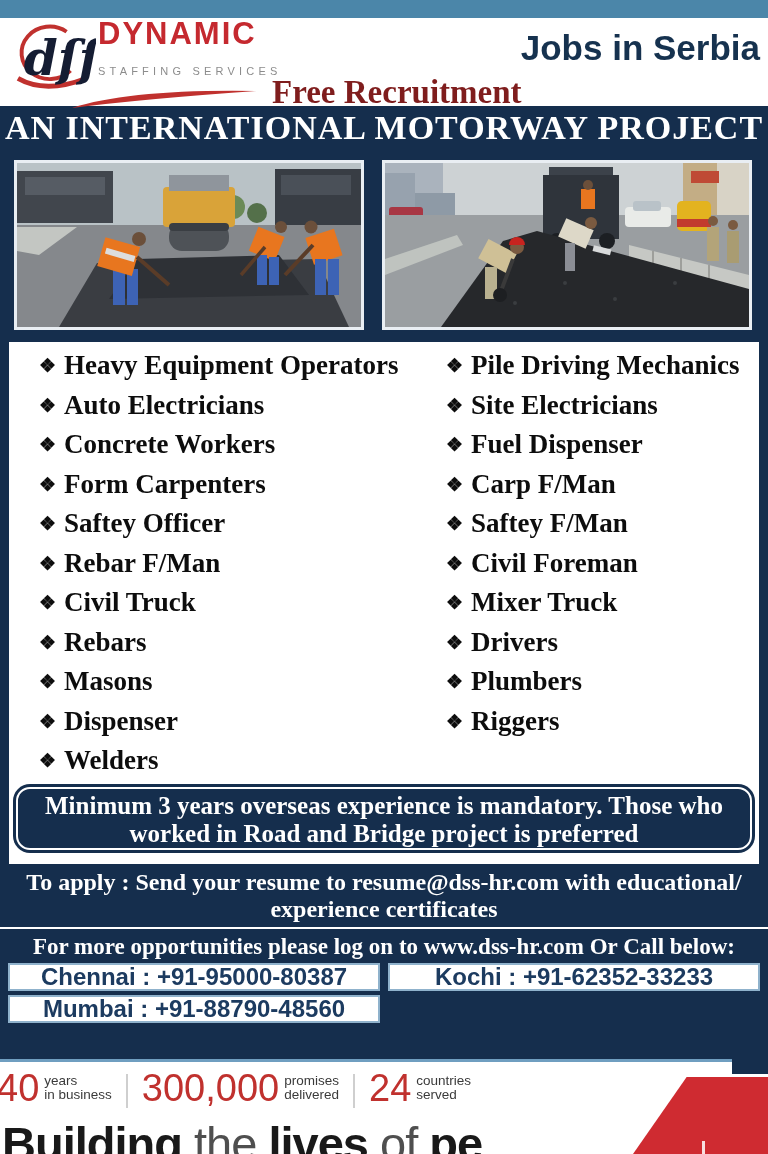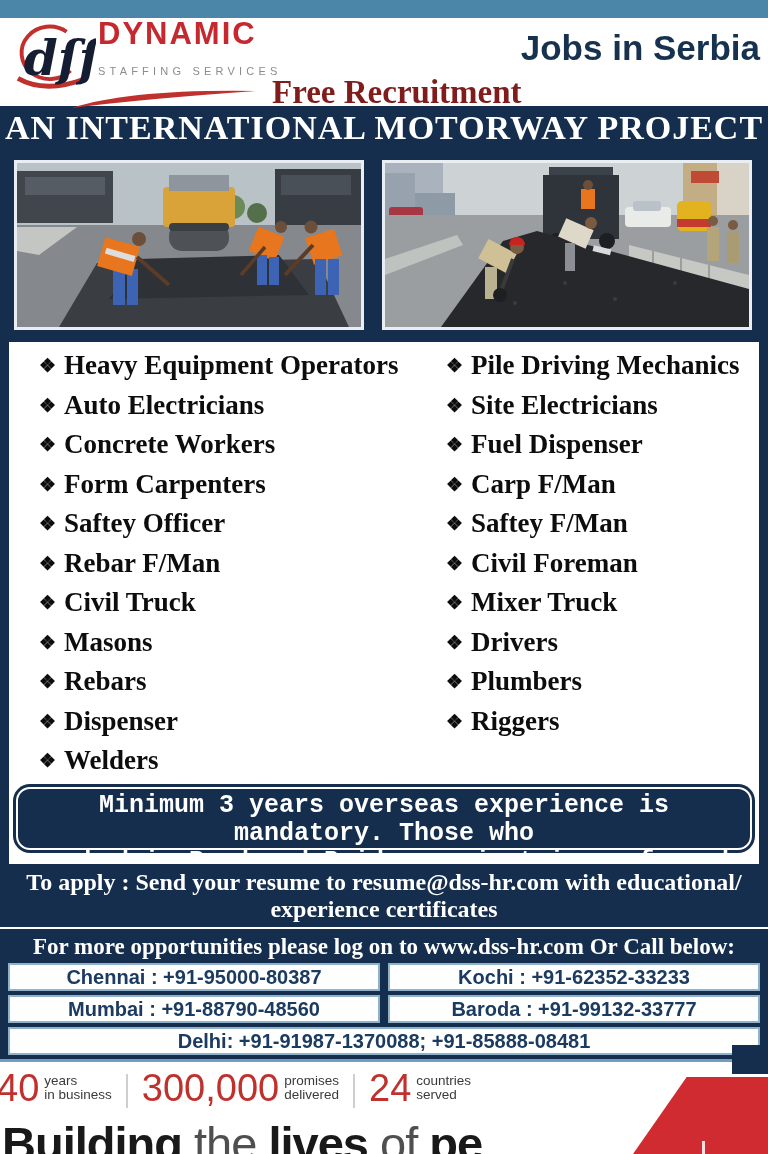--- a/index.html
+++ b/index.html
@@ -43,35 +43,35 @@
   .jobs .col-left { width:400px; }
   .jobs .col-right { flex:1; padding-left:7px; }
   .job { font-family:"Liberation Serif", serif; font-weight:bold; font-size:27px; color:#0d0d0d; line-height:37.5px; white-space:nowrap; }
   .job .blt { font-size:19px; margin-right:8px; position:relative; top:-2px; }
 
   
   .notice-wrap { height:82px; background:#fff; border-left:9px solid #152e4d; border-right:9px solid #152e4d; padding:5px 7px 0; flex:0 0 auto; }
   .notice {
     height:63px; background:#152e4d; border:2px solid #ffffff; box-shadow:0 0 0 3px #152e4d;
     border-radius:14px; color:#fff; text-align:center;
-    font-family:Liberation Mono, monospace; font-weight:bold; font-size:25px; line-height:28px; padding-top:3px;
+    font-family:Liberation Serif, serif; font-weight:bold; font-size:25px; line-height:28px; padding-top:3px;
   }
 
   
   .apply-block { height:95px; background:#152e4d; color:#fff; text-align:center; font-family:"Liberation Serif", serif; font-weight:bold; flex:0 0 auto; padding-top:5px; }
   .apply-l1, .apply-l2 { font-size:24px; line-height:27px; }
   .apply-rule { height:2px; background:#fff; margin:4px 0 5px; }
   .more-line { font-size:23px; line-height:26px; }
 
   
   .contacts { height:100px; background:#152e4d; padding:4px 8px; flex:0 0 auto; }
   .contacts-grid { display:grid; grid-template-columns:1fr 1fr; gap:4px 8px; }
   .cell, .cell-wide {
     background:#fff; border:2px solid #8fb2cc; text-align:center;
-    color:#1c3b60; font-weight:bold; font-size:20px; line-height:22px; padding:1px 0;
+    color:#1c3b60; font-weight:bold; font-size:24px; line-height:22px; padding:1px 0;
   }
   .cell-wide { margin-top:4px; }
   .blue-rule { height:3px; background:#6f9ec0; flex:0 0 auto; }
 
   
   .footer { height:114px; background:#fff; position:relative; flex:0 0 auto; }
   .stats { display:flex; align-items:flex-start; padding:8px 0 0 0; margin-left:-3px; }
   .stat { display:flex; }
   .stat .num { font-size:38px; color:#c0312e; line-height:0.95; }
   .stat .lbls { font-size:13.5px; color:#3a3a3a; line-height:1.1; margin:4px 0 0 5px; }
@@ -212,22 +212,22 @@
 
   <div class="jobs">
     <div class="col-left">
       <div class="job"><span class="blt">❖</span><span>Heavy Equipment Operators</span></div>
       <div class="job"><span class="blt">❖</span><span>Auto Electricians</span></div>
       <div class="job"><span class="blt">❖</span><span>Concrete Workers</span></div>
       <div class="job"><span class="blt">❖</span><span>Form Carpenters</span></div>
       <div class="job"><span class="blt">❖</span><span>Saftey Officer</span></div>
       <div class="job"><span class="blt">❖</span><span>Rebar F/Man</span></div>
       <div class="job"><span class="blt">❖</span><span>Civil Truck</span></div>
+      <div class="job"><span class="blt">❖</span><span>Rebars</span></div>
       <div class="job"><span class="blt">❖</span><span>Masons</span></div>
-      <div class="job"><span class="blt">❖</span><span>Rebars</span></div>
       <div class="job"><span class="blt">❖</span><span>Dispenser</span></div>
       <div class="job"><span class="blt">❖</span><span>Welders</span></div>
     </div>
     <div class="col-right">
       <div class="job"><span class="blt">❖</span><span>Pile Driving Mechanics</span></div>
       <div class="job"><span class="blt">❖</span><span>Site Electricians</span></div>
       <div class="job"><span class="blt">❖</span><span>Fuel Dispenser</span></div>
       <div class="job"><span class="blt">❖</span><span>Carp F/Man</span></div>
       <div class="job"><span class="blt">❖</span><span>Saftey F/Man</span></div>
       <div class="job"><span class="blt">❖</span><span>Civil Foreman</span></div>
@@ -250,23 +250,21 @@
     <div class="apply-l2">experience certificates</div>
     <div class="apply-rule"></div>
     <div class="more-line">For more opportunities please log on to www.dss-hr.com Or Call below:</div>
   </div>
 
   <div class="contacts">
     <div class="contacts-grid">
       <div class="cell">Chennai : +91-95000-80387</div>
       <div class="cell">Kochi : +91-62352-33233</div>
       <div class="cell">Mumbai : +91-88790-48560</div>
-      <div class="cell">Baroda : +91-99132-33777</div>
-    </div>
-    <div class="cell-wide">Delhi: +91-91987-1370088; +91-85888-08481</div>
+    </div>
   </div>
 
   <div class="blue-rule"></div>
 
   <div class="footer">
     <div class="corner-sq"></div>
     <div class="red-shape"></div>
     <div class="stats">
       <div class="stat">
         <span class="num">40</span>

